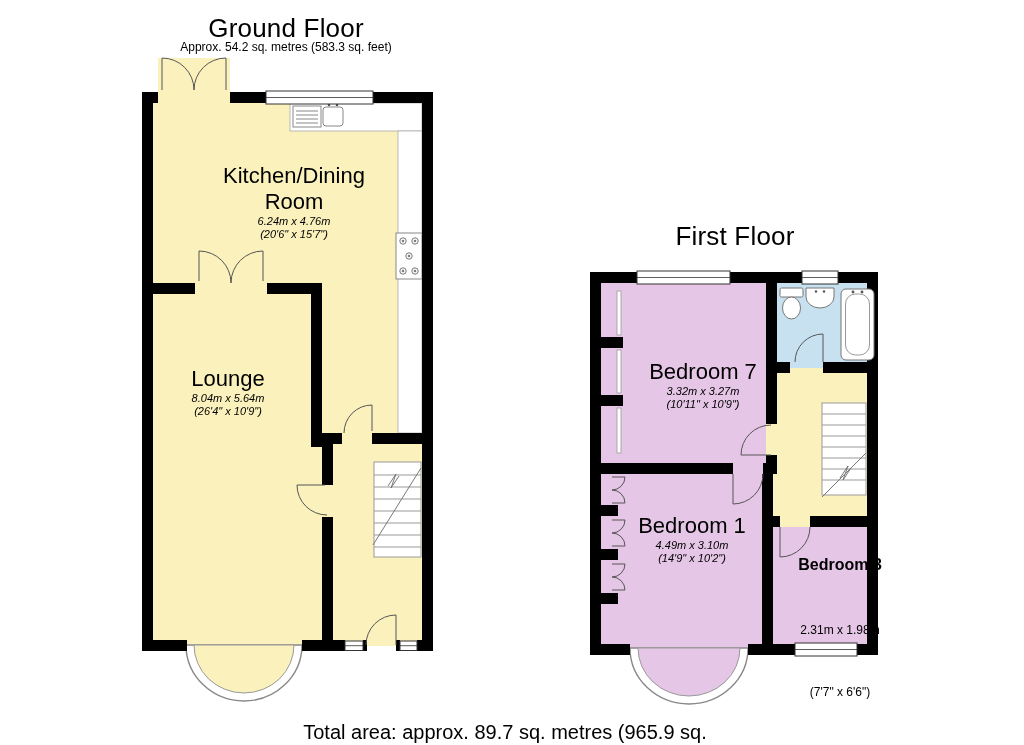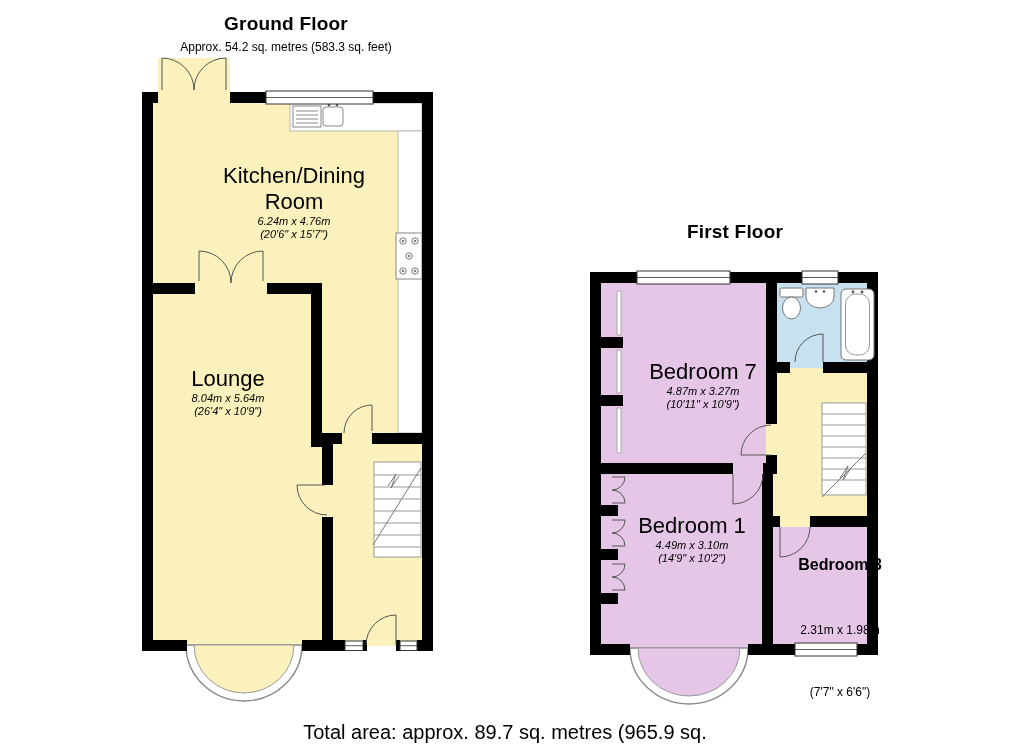--- a/index.html
+++ b/index.html
@@ -1,19 +1,19 @@
 <!DOCTYPE html>
 <html><head>
 <meta charset="utf-8">
 <style>
   html,body{margin:0;padding:0;background:#fff;}
   .canvas{position:relative;width:1024px;height:745px;background:#fff;overflow:hidden;
           font-family:"Liberation Sans",sans-serif;color:#000;}
   .label{position:absolute;text-align:center;}
-  .floor-title{font-weight:bold;font-size:19px;letter-spacing:.2px;}
+  .floor-title{font-weight:normal;font-size:26px;letter-spacing:.2px;}
   .floor-sub{font-size:12px;}
   .room-label{position:absolute;text-align:center;line-height:1.18;}
   .room-name{font-weight:normal;font-size:22px;}
   .room-dims{font-size:11px;font-style:italic;}
   .room-name-sm{font-weight:bold;font-size:16px;}
   .room-dims-sm{font-size:12px;margin-top:48px;}
   .footer-text{font-size:20px;}
   svg{position:absolute;left:0;top:0;}
 </style>
 </head>
@@ -262,21 +262,21 @@
   </div>
 
   <div class="room-label" style="left:153px;top:366px;width:150px">
     <div class="room-name">Lounge</div>
     <div class="room-dims">8.04m x 5.64m</div>
     <div class="room-dims">(26'4" x 10'9")</div>
   </div>
 
   <div class="room-label" style="left:628px;top:359px;width:150px">
     <div class="room-name">Bedroom 7</div>
-    <div class="room-dims">4.87m x 3.27m</div>
+    <div class="room-dims">3.32m x 3.27m</div>
     <div class="room-dims">(10'11" x 10'9")</div>
   </div>
 
   <div class="room-label" style="left:617px;top:513px;width:150px">
     <div class="room-name">Bedroom 1</div>
     <div class="room-dims">4.49m x 3.10m</div>
     <div class="room-dims">(14'9" x 10'2")</div>
   </div>
 
   <div class="room-label" style="left:770px;top:556px;width:140px">

